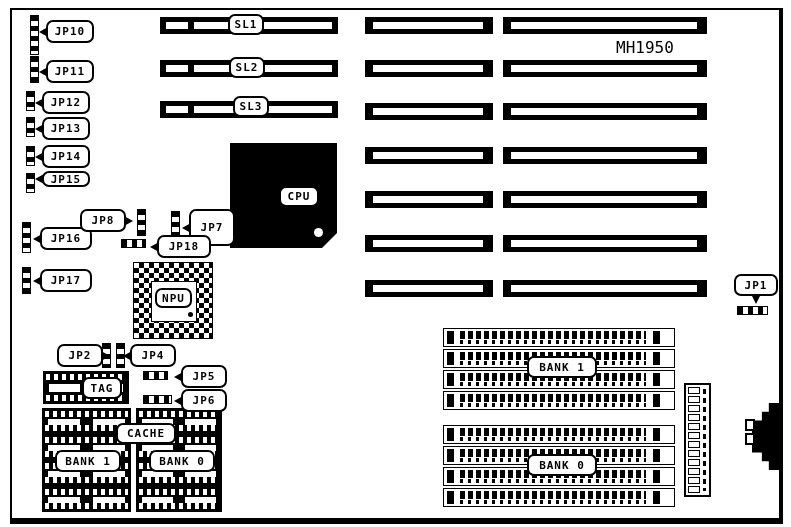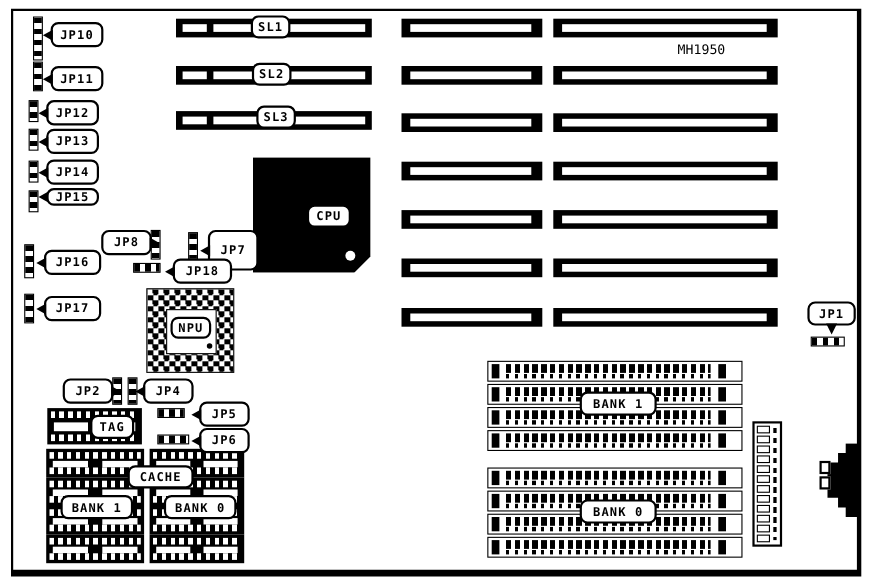--- a/index.html
+++ b/index.html
@@ -58,21 +58,21 @@
   
   .pwr{position:absolute;left:684px;top:383px;width:27px;height:114px;border:2px solid #000;box-sizing:border-box;
        background:#fff;display:flex;flex-direction:column;justify-content:space-between;padding:2px 9px 2px 2px}
   .pwr i{display:block;height:5px;border:1px solid #000}
   .pwr::after{content:"";position:absolute;right:3px;top:4px;bottom:4px;width:3px;
        background:repeating-linear-gradient(180deg,#000 0 5px,#fff 5px 9px)}
   
   .kbd{position:absolute;left:752px;top:403px;width:29px;height:67px;background:#000;
        clip-path:polygon(100% 0,100% 100%,58% 100%,58% 87%,34% 87%,34% 74%,0 74%,0 26%,34% 26%,34% 13%,58% 13%,58% 0)}
   .kbd-pin{position:absolute;width:10px;height:12px;border:2px solid #000;background:#fff;box-sizing:border-box}
-  .model{position:absolute;left:616px;top:38px;font-size:12px;letter-spacing:0}
+  .model{position:absolute;left:616px;top:38px;font-size:16px;letter-spacing:0}
 </style>
 </head>
 <body>
 
 <div class="canvas">
   <div class="board"></div>
   <div class="model">MH1950</div>
 
   <div class="slot sl" style="left:160px;top:17px;width:178px">
       <i class="s1"></i>
@@ -187,21 +187,21 @@
   <div class="lbl" style="left:40px;top:227px;width:52px;height:23px">
       <i class="w-l"></i>
       <span>JP16</span>
     </div>
   <div class="pv" style="left:22px;top:267px;height:27px"></div>
   <div class="lbl" style="left:40px;top:269px;width:52px;height:23px">
       <i class="w-l"></i>
       <span>JP17</span>
     </div>
 
-  <div class="lbl" style="left:92px;top:209px;width:46px;height:23px">
+  <div class="lbl" style="left:80px;top:209px;width:46px;height:23px">
       <i class="w-r"></i>
       <span>JP8</span>
     </div>
   <div class="pv" style="left:137px;top:209px;height:27px"></div>
   <div class="pv" style="left:171px;top:211px;height:25px"></div>
   <div class="lbl" style="left:189px;top:209px;width:46px;height:37px">
       <i class="w-l"></i>
       <span>JP7</span>
     </div>
   <div class="ph" style="left:121px;top:239px;width:25px"></div>

